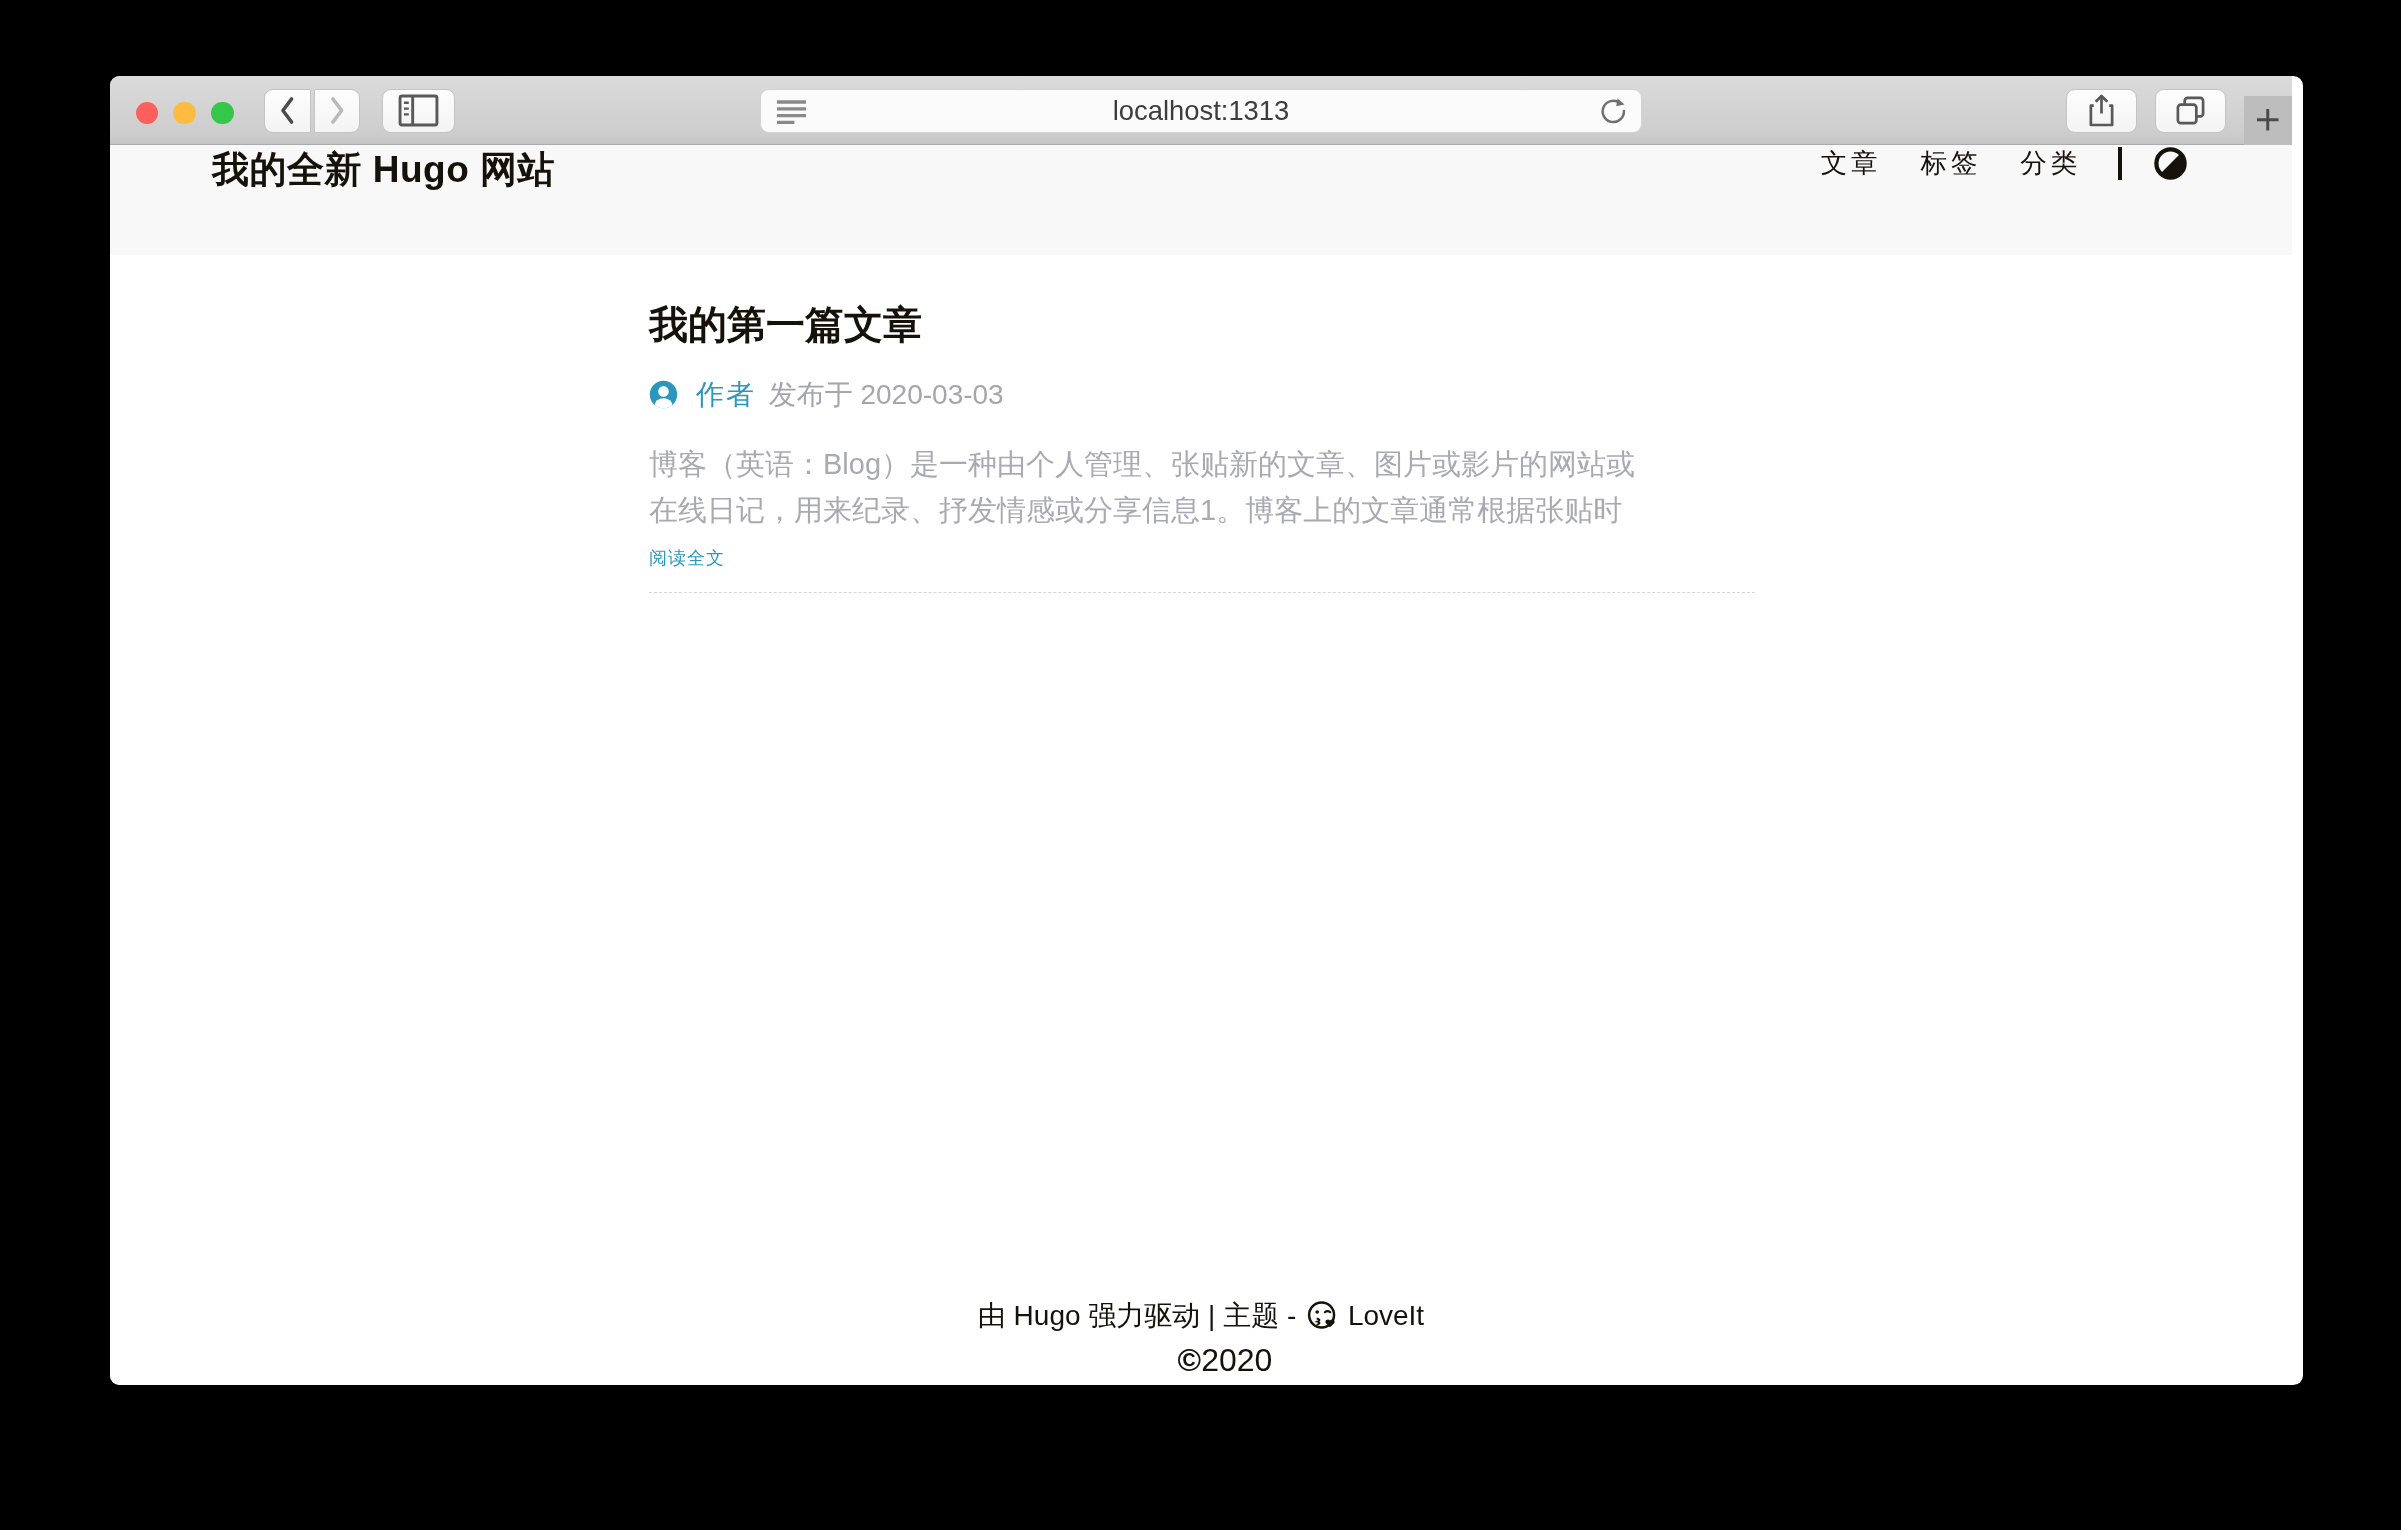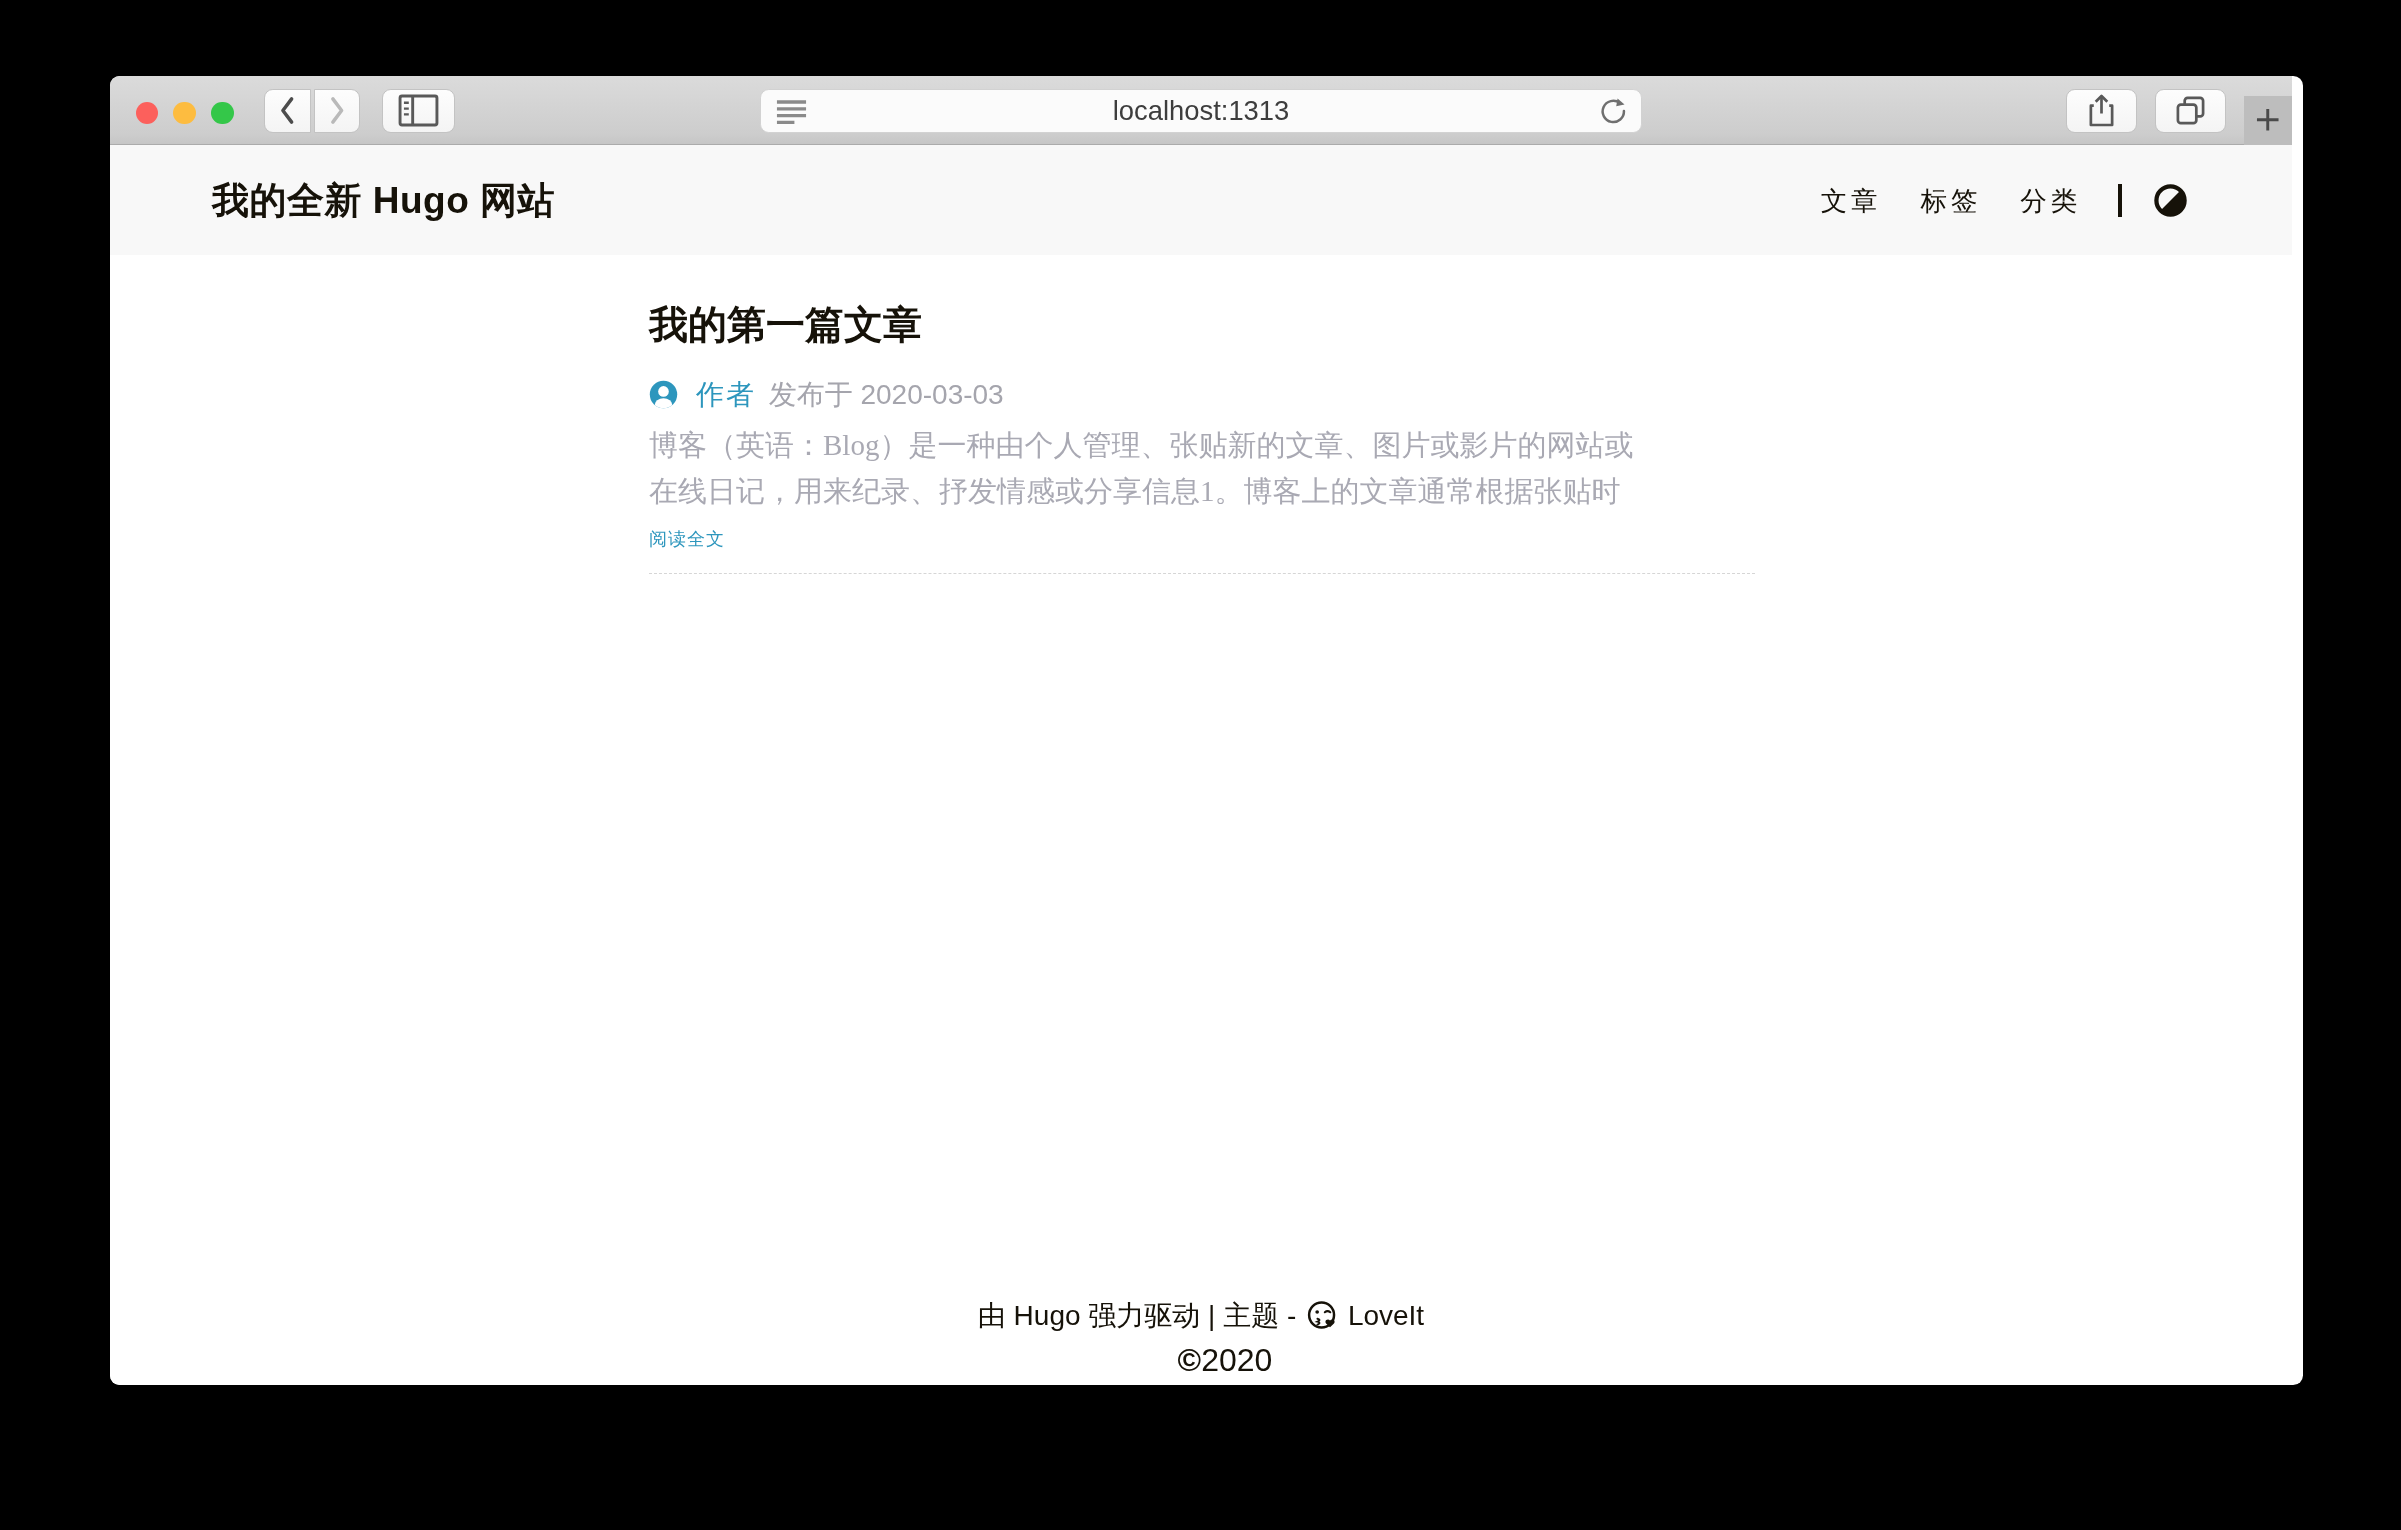--- a/index.html
+++ b/index.html
@@ -33,36 +33,36 @@
                display:flex; align-items:center; justify-content:center; }
   .url-text { font-size:27.4px; color:#3d3d3d; }
   .reader-ic { position:absolute; left:13.7px; top:8.8px; }
   .reload-ic { position:absolute; right:12.7px; top:7.8px; }
 
   .newtab-strip { position:absolute; left:2134px; top:19.6px; width:48px; height:49px;
                   background:#bdbdbd; display:flex; align-items:center; justify-content:center; }
 
   
   .site-header { position:absolute; left:0; top:69px; width:2182px; height:111px;
-                 background:#f8f8f8; display:flex; align-items:center;
+                 background:#f8f8f8; display:flex; align-items:flex-start;
                  padding:0 104px 0 102px; }
   .site-title { font-size:37px; font-weight:700; color:#161209; letter-spacing:0.5px; }
   .nav { margin-left:auto; display:flex; align-items:center; }
   .nav-item { font-size:26.5px; color:#161209; letter-spacing:3.9px; margin-left:39px; cursor:pointer; }
   .nav-sep { width:3.9px; height:33px; background:#161209; margin-left:37px; }
   .theme-toggle { margin-left:31px; display:flex; align-items:center; cursor:pointer; }
 
   
   .main { position:absolute; left:0; top:179px; width:2182px; height:1130px; background:#fff; }
   .article { margin-left:539px; width:1106px; padding-top:46px; }
   .post-title { font-size:39px; line-height:48px; font-weight:700; color:#161209; }
   .meta { margin-top:26.5px; display:flex; align-items:center; }
   .author-name { font-size:28px; color:#2d96bd; margin-left:18px; letter-spacing:2px; }
   .pub-date { font-size:28px; color:#a5a5ad; margin-left:12.7px; }
-  .summary { margin-top:8px; font-size:29px; line-height:46px; color:#a9a9b3;font-family:Liberation Serif, serif; }
+  .summary { margin-top:27px; font-size:29px; line-height:46px; color:#a9a9b3; }
   .read-more { margin-top:13.7px; font-size:18px; color:#2d96bd; letter-spacing:1px; cursor:pointer; }
   .divider { margin-top:21.6px; border-top:1px dashed #d6d6d6; height:0; }
 
   
   .footer { position:absolute; left:0; right:0; bottom:3.9px; text-align:center; color:#161209; }
   .f-line1 { font-size:28px; height:45px; display:flex; align-items:center; justify-content:center; }
   .f-line1 .kiss { margin:0 8.8px 0 9.8px; }
   .f-line2 { font-size:32px; margin-top:3.9px; height:39px;padding-left:48px; }
   .f-line2 .copy { font-weight:700; }
 

